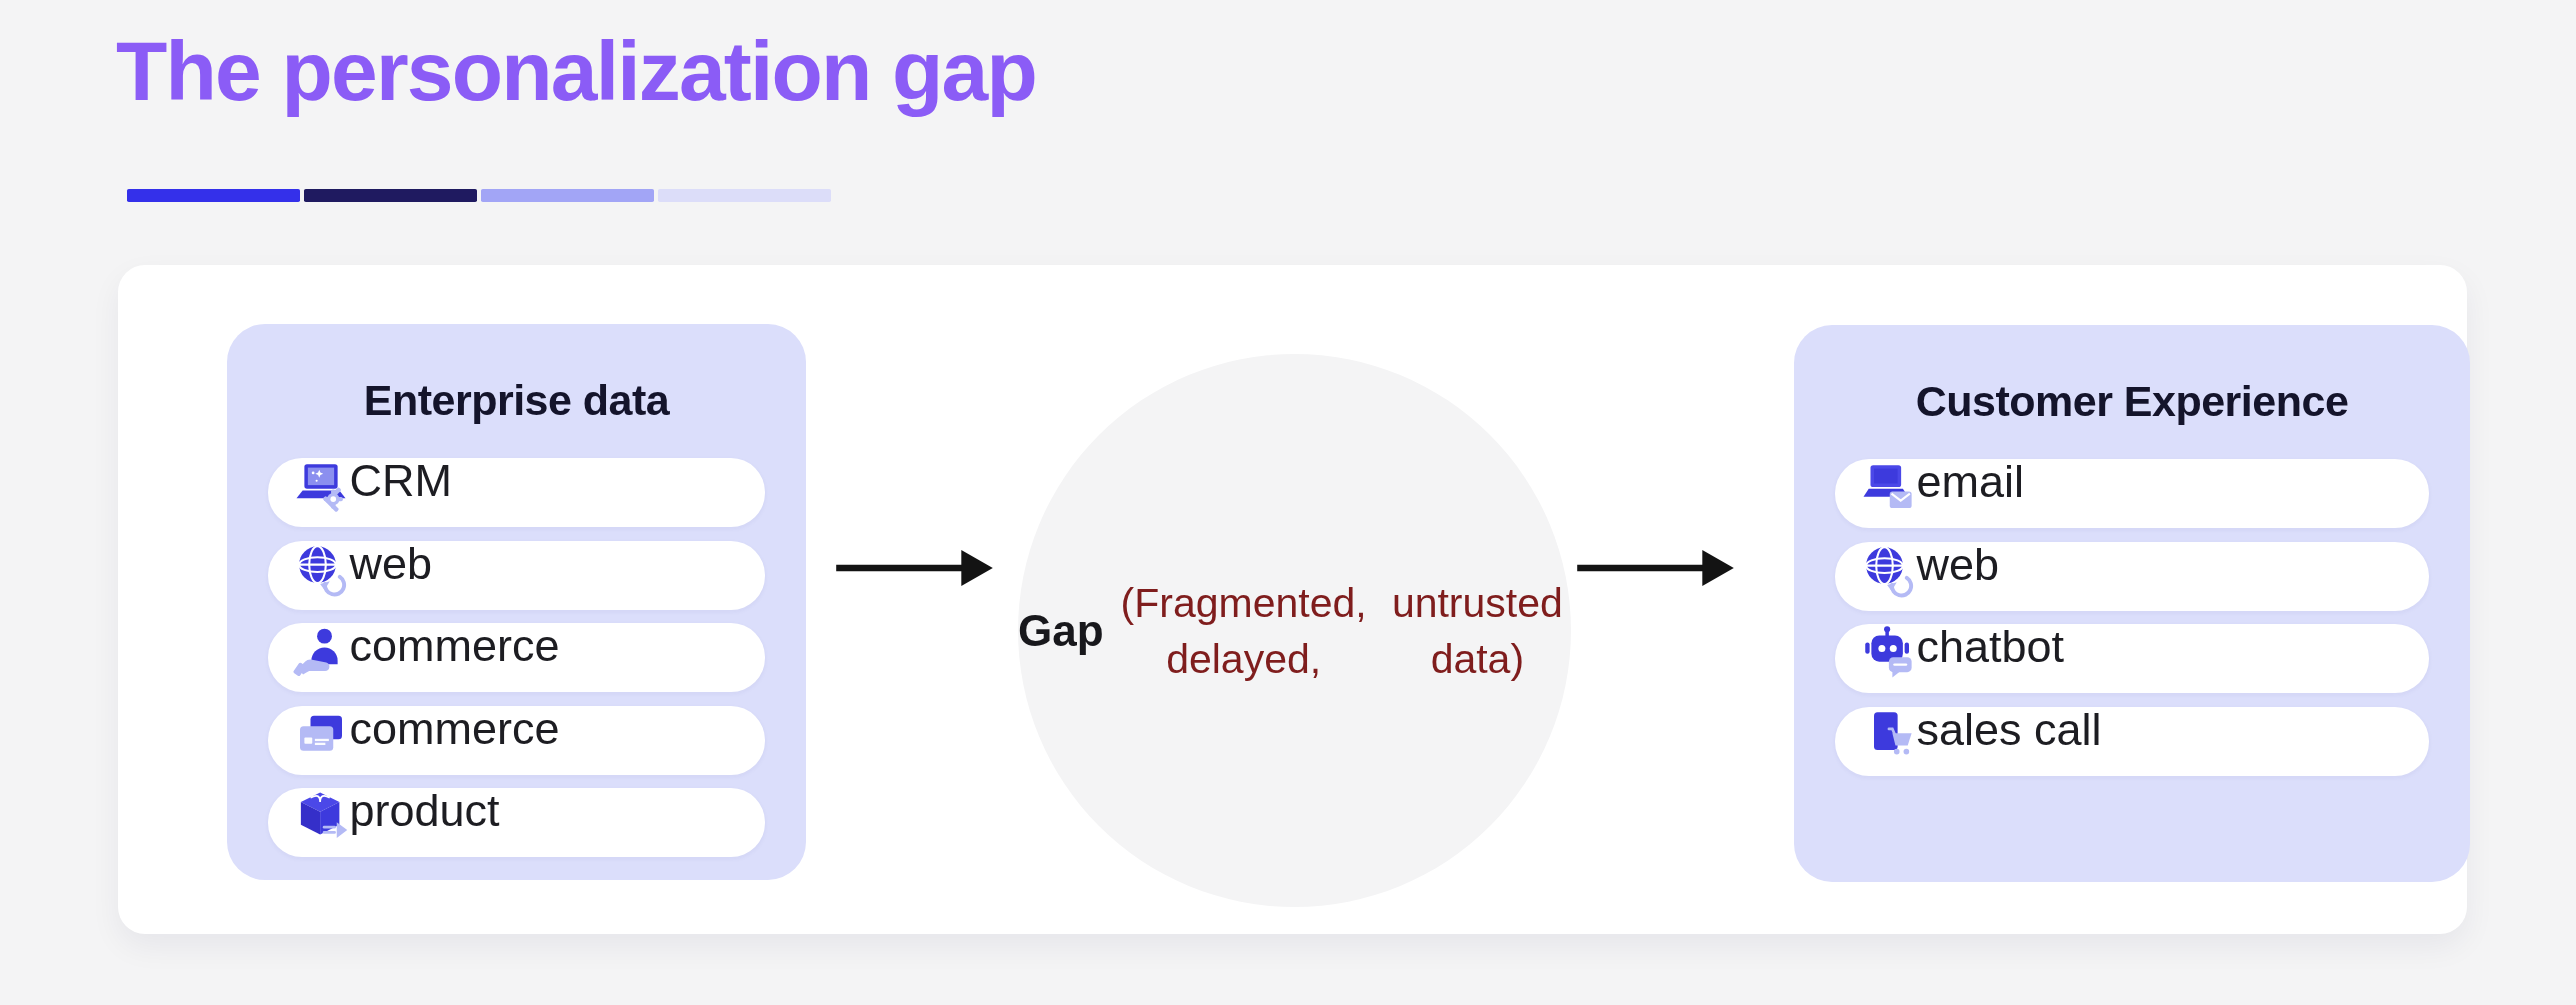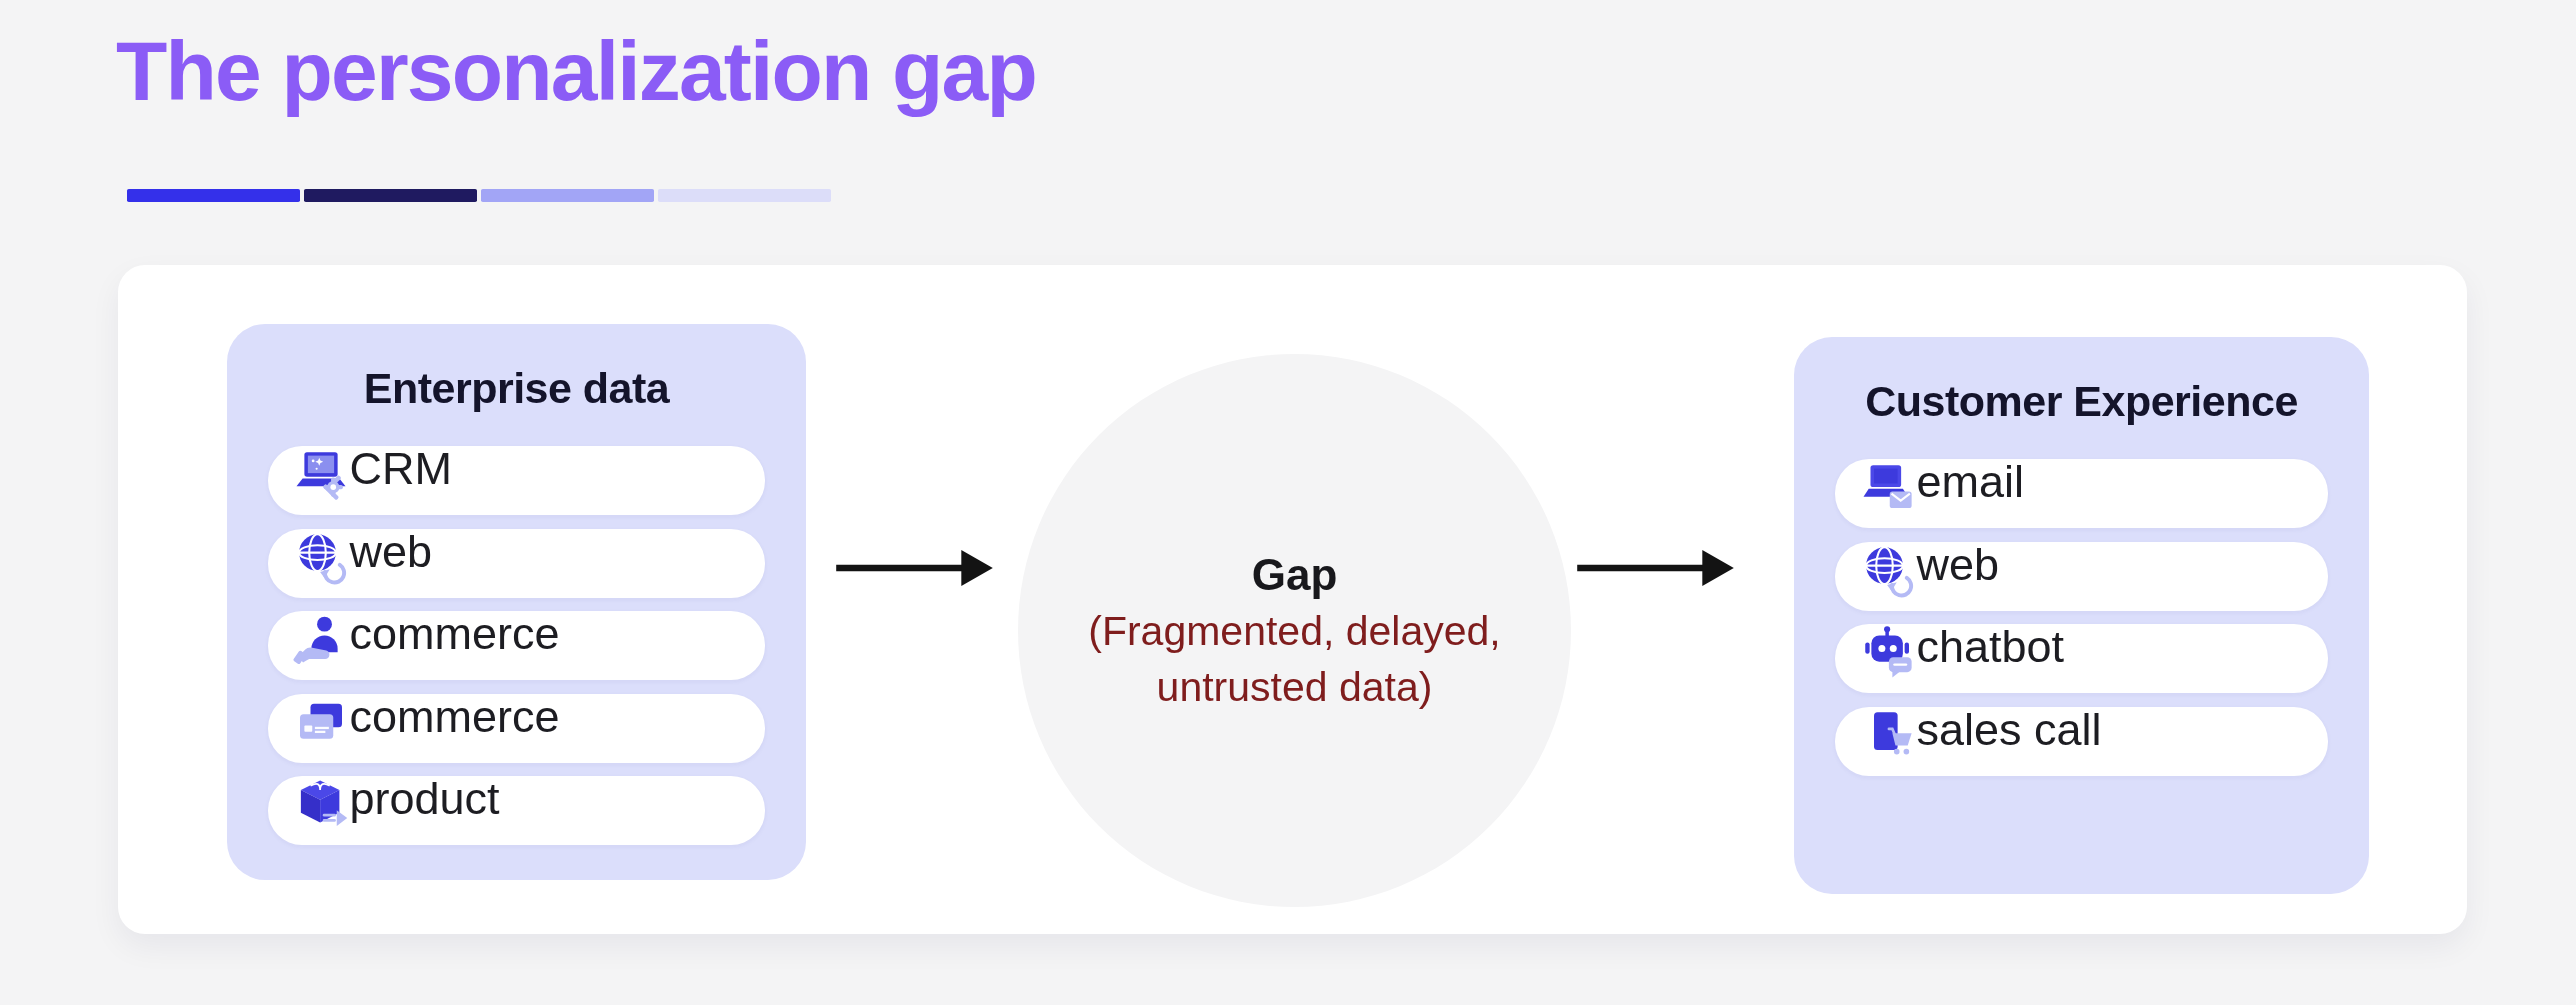--- a/index.html
+++ b/index.html
@@ -27,24 +27,24 @@
   .card {
     position:absolute; left:118px; top:265px;
     width:2349px; height:669px;
     background:#ffffff; border-radius:27px;
     box-shadow:0 12.7px 31px rgba(20,20,60,0.06);
   }
 
   .panel {
     position:absolute;
     background:#dbdefb; border-radius:38px;
-    box-sizing:border-box; padding:40px 41px 0 41px;
+    box-sizing:border-box; padding:52px 41px 0 41px;
   }
   .panel-left  { left:109px;  top:59px; width:579px; height:556px; }
-  .panel-right { left:1676px; top:60px; width:575px; height:557px;margin-top:12px; }
+  .panel-right { left:1676px; top:60px; width:676px; height:557px; }
 
   .panel-title {
     margin:0 0 33px 0; text-align:center;
     font-size:43px; font-weight:700; color:#14142b; line-height:49px;
     letter-spacing:-0.5px;
   }
 
   .pill {
     height:69px; border-radius:34px; background:#ffffff;
     display:flex; align-items:flex-start;
@@ -52,21 +52,21 @@
     box-shadow:0 1.8px 5.4px rgba(40,40,110,0.05);
   }
   .pill .icon { width:56px; height:56px; flex:0 0 56px; }
   .pill .icon svg { width:56px; height:56px; display:block; }
   .pill .label { font-size:45px; color:#1d1d22; line-height:1; padding-bottom:3.6px; }
 
   .gap-circle {
     position:absolute; left:900px; top:89px;
     width:553px; height:553px; border-radius:50%;
     background:#f4f4f5;
-    display:flex; flex-direction:column;
+    display:flex; flex-direction:row;
     align-items:center; justify-content:center; text-align:center;
   }
   .gap-title { font-size:44px; font-weight:700; color:#18181c; line-height:56px; margin:0; }
   .gap-sub   { font-size:41px; color:#7f1d1d; line-height:56px; }
 
   .arrow { position:absolute; width:163px; height:54px; color:#131313; }
   .arrow-1 { left:715px;  top:276px; }
   .arrow-2 { left:1456px; top:276px; }
 
   

